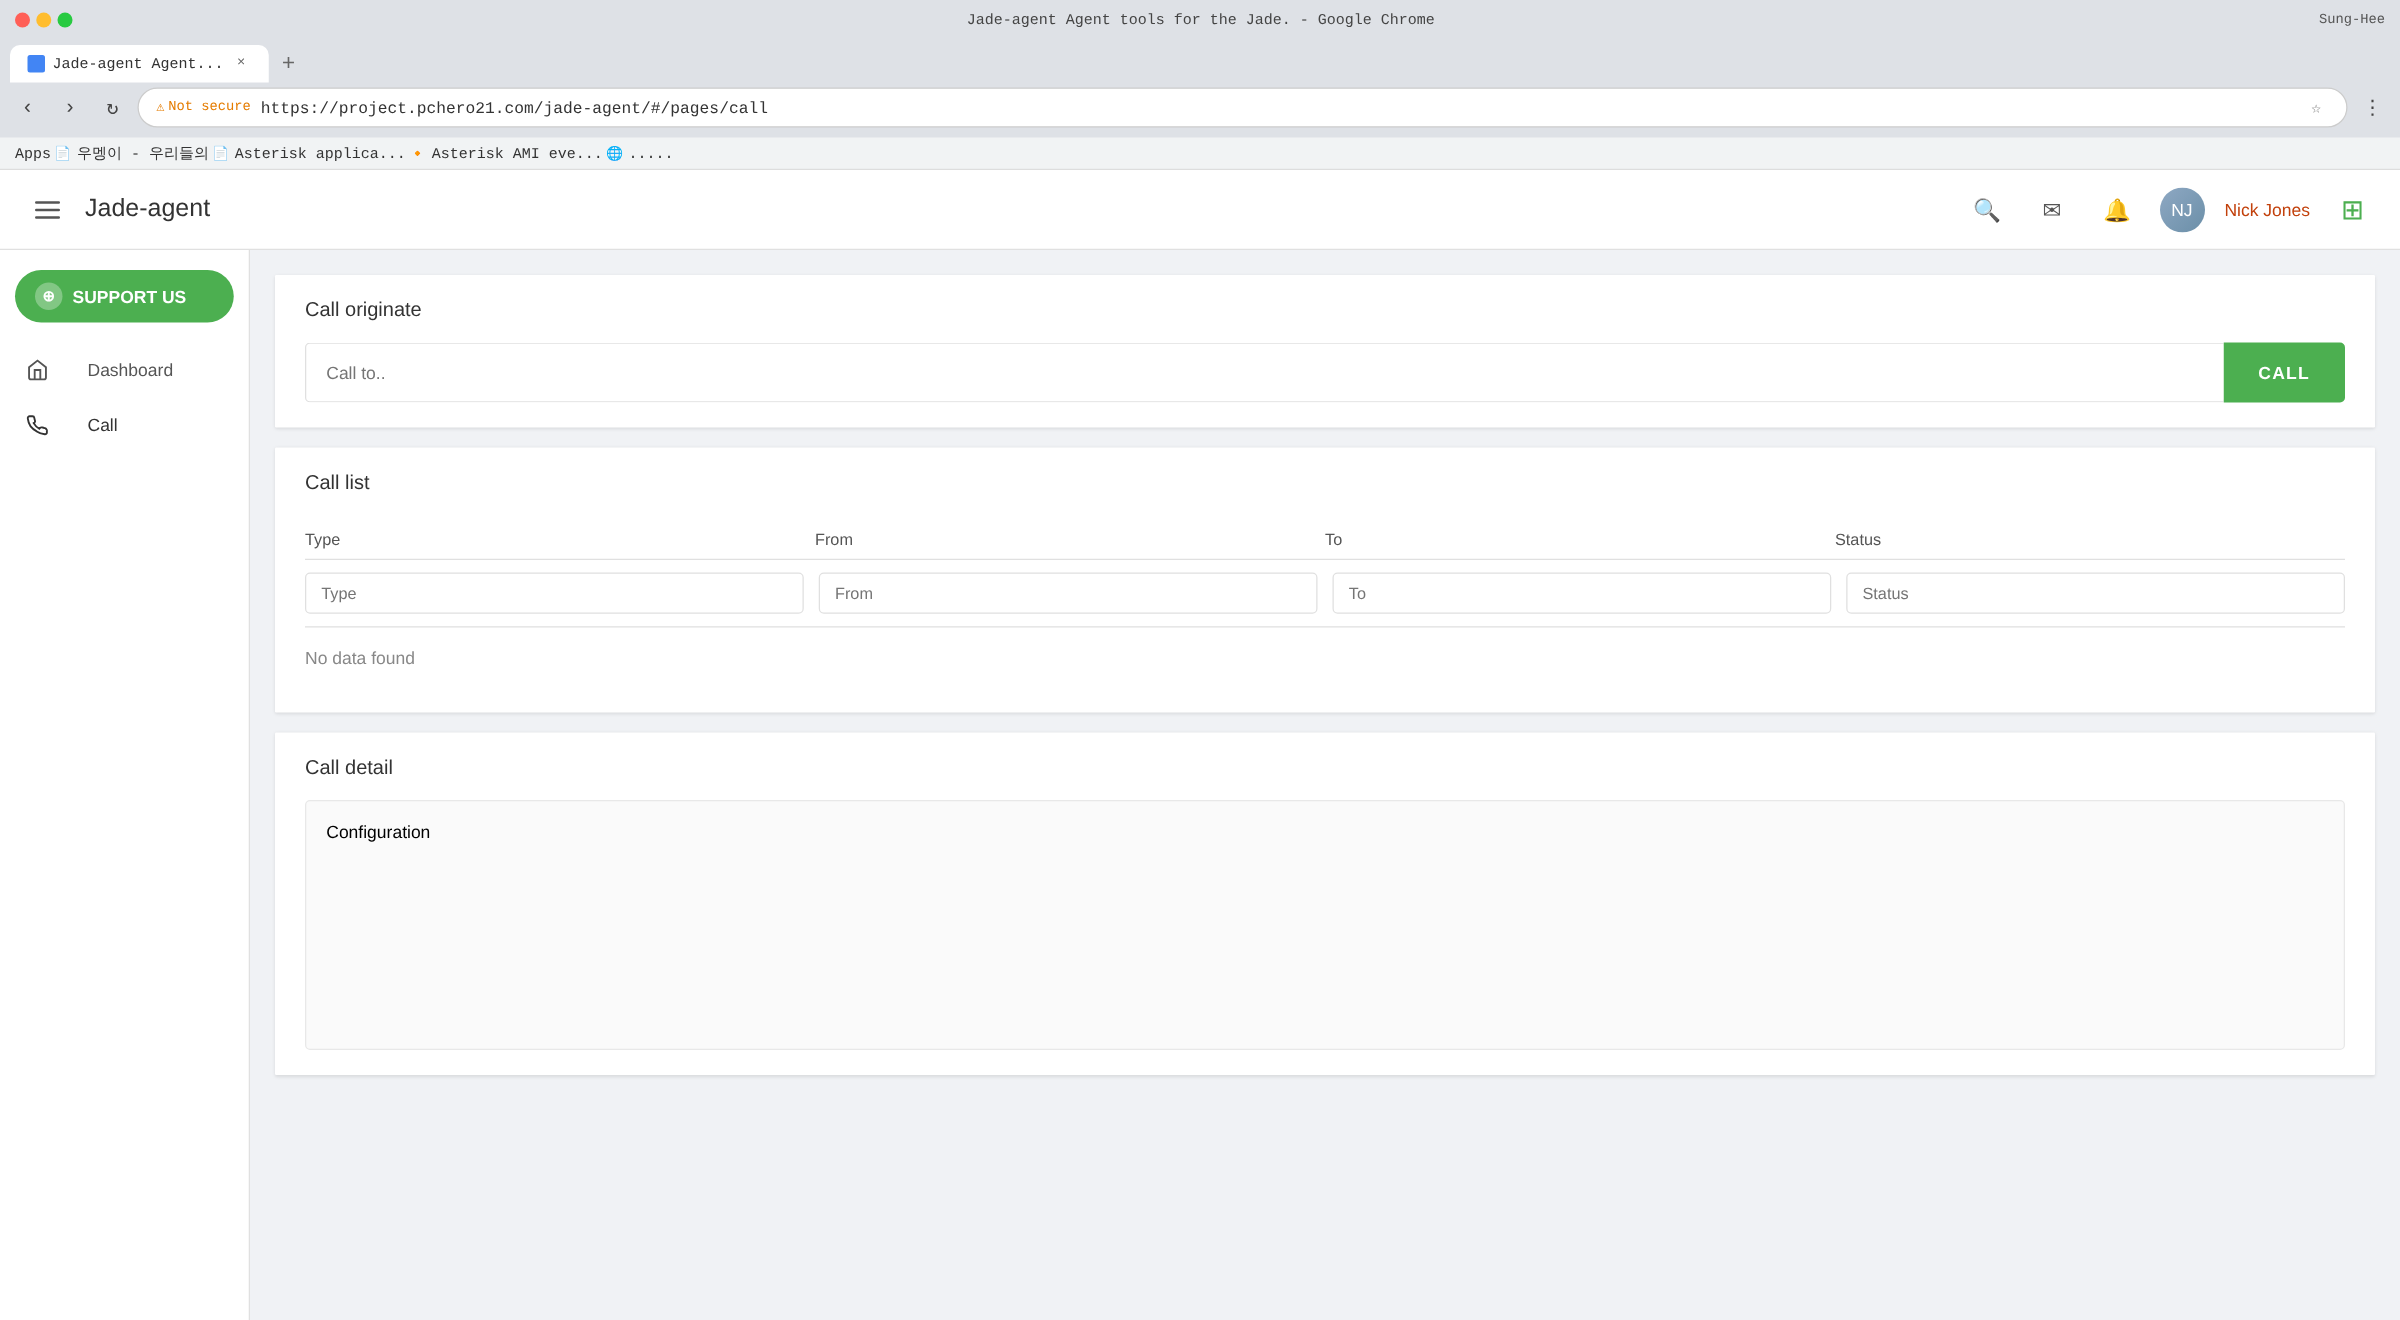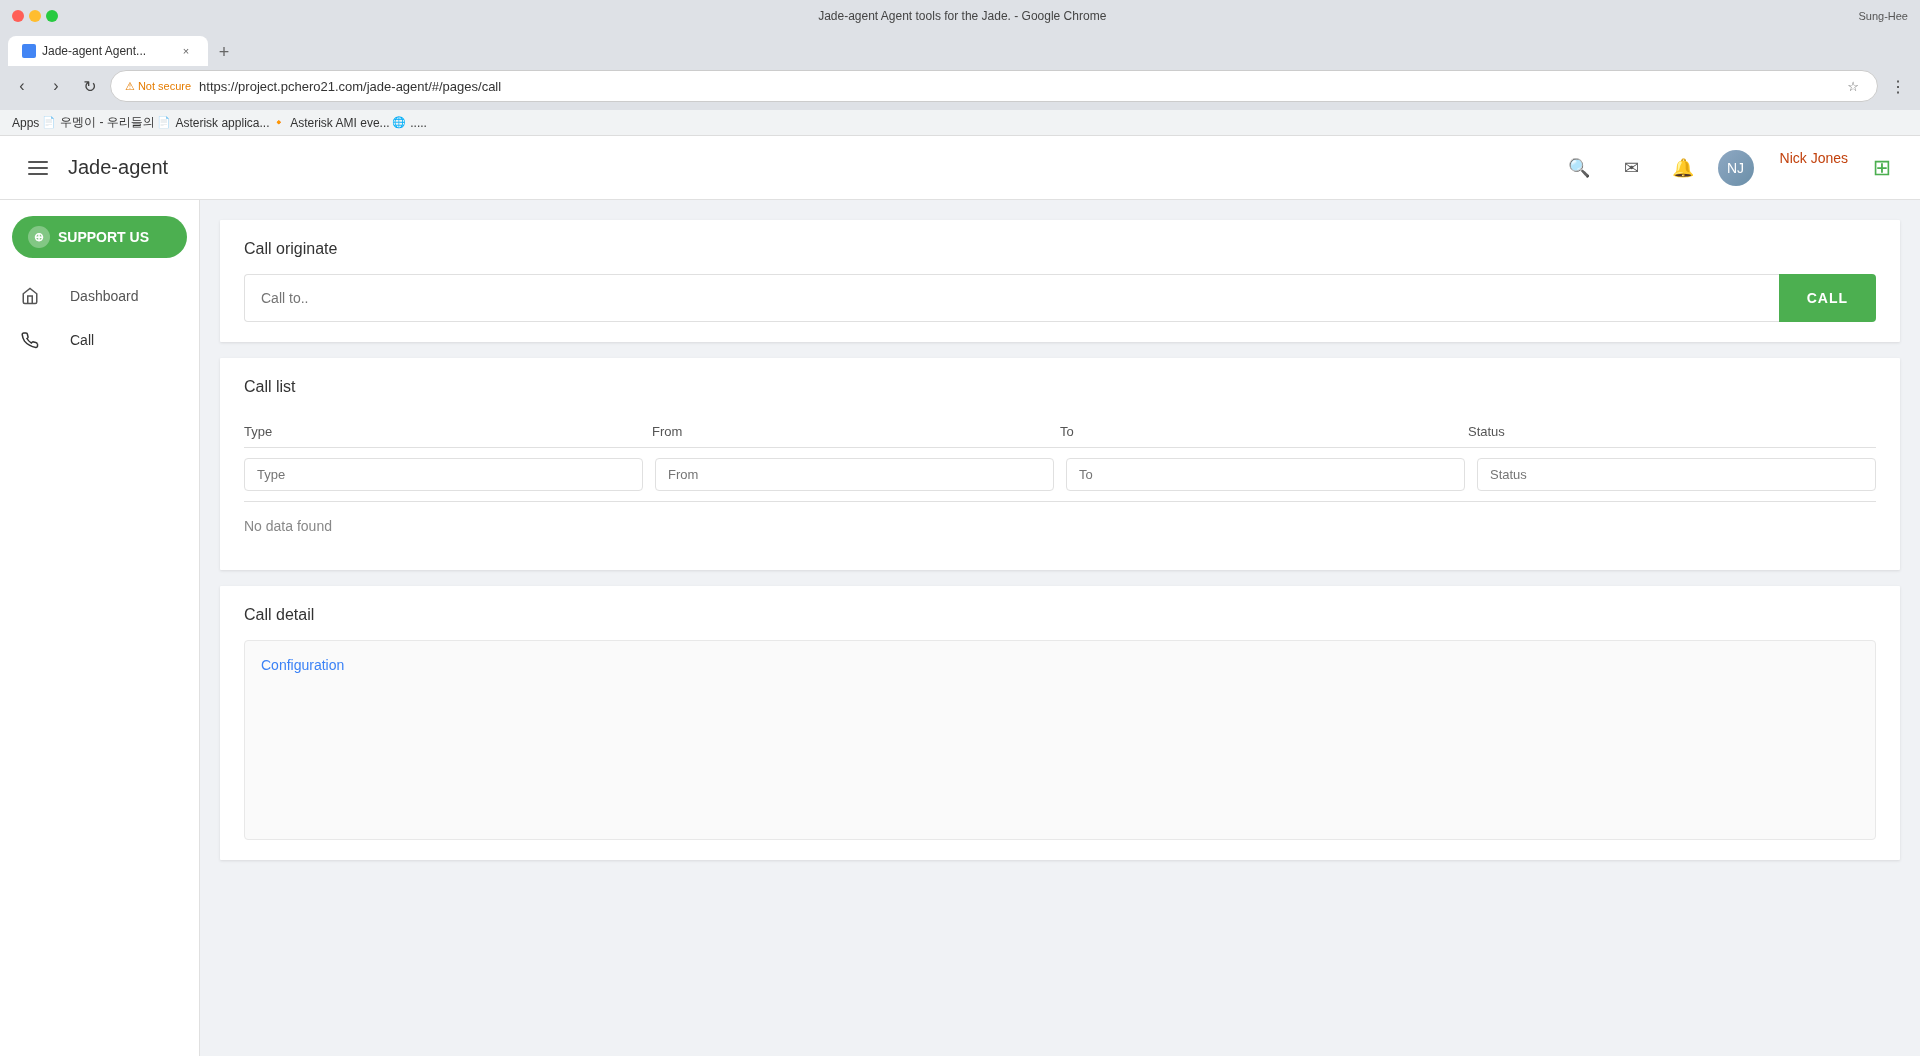--- a/index.html
+++ b/index.html
@@ -1,19 +1,19 @@
 <!DOCTYPE html>
 <html><head>
   <meta charset="utf-8">
   <style>
     * { box-sizing: border-box; margin: 0; padding: 0; }
     body { font-family: 'Segoe UI', Arial, sans-serif; background: #f0f2f5; font-size: 14px; color: #333; }
 
     
-    .browser-chrome { background: #dee1e6; width: 100%; }
+    .browser-chrome { background: #dee1e6; width: 100%; font-family: Liberation Mono, monospace; }
     .browser-titlebar { background: #dee1e6; padding: 6px 12px; display: flex; align-items: center; gap: 8px; height: 32px; }
     .browser-dots { display: flex; gap: 5px; }
     .browser-dot { width: 12px; height: 12px; border-radius: 50%; }
     .dot-red { background: #ff5f57; }
     .dot-yellow { background: #ffbd2e; }
     .dot-green { background: #28ca41; }
     .browser-title { font-size: 12px; color: #444; margin-left: 8px; flex: 1; text-align: center; }
     .browser-profile { font-size: 11px; color: #555; margin-left: auto; }
 
     .browser-tabs { background: #dee1e6; padding: 4px 8px 0; display: flex; align-items: flex-end; gap: 2px; }
@@ -37,21 +37,21 @@
     
     .app-wrapper { display: flex; flex-direction: column; height: calc(1056px - 108px); }
     
     
     .app-topbar { background: #fff; border-bottom: 1px solid #e0e0e0; display: flex; align-items: center; padding: 12px 20px; height: 64px; flex-shrink: 0; }
     .hamburger-btn { width: 36px; height: 36px; display: flex; flex-direction: column; align-items: center; justify-content: center; gap: 4px; cursor: pointer; }
     .hamburger-line { width: 20px; height: 2px; background: #555; border-radius: 1px; }
     .app-logo { font-size: 20px; font-weight: 500; color: #333; margin-left: 12px; flex: 1; }
     .topbar-actions { display: flex; align-items: center; gap: 16px; }
     .topbar-icon-btn { width: 36px; height: 36px; display: flex; align-items: center; justify-content: center; border-radius: 50%; cursor: pointer; color: #555; font-size: 18px; }
-    .user-info { display: flex; gap: 26px; }
+    .user-info { display: flex; align-items: center; gap: 16px; }
     .user-avatar { width: 36px; height: 36px; border-radius: 50%; background: #ccc; overflow: hidden; }
     .user-avatar-img { width: 100%; height: 100%; background: linear-gradient(135deg, #8ea8c3, #6b8fa8); display: flex; align-items: center; justify-content: center; font-size: 14px; color: white; }
     .user-name { font-size: 14px; color: #c2410c; }
     .grid-icon { color: #4caf50; font-size: 22px; cursor: pointer; }
 
     
     .main-layout { display: flex; flex: 1; overflow: hidden; }
     
     
     .sidebar { width: 200px; background: #fff; border-right: 1px solid #e0e0e0; padding: 16px 0; flex-shrink: 0; }
@@ -80,21 +80,21 @@
     .col-from { width: 25%; }
     .col-to { width: 25%; }
     .col-status { width: 25%; }
 
     .table-filter-row { display: flex; padding: 10px 0; border-bottom: 1px solid #e0e0e0; gap: 12px; }
     .filter-input { flex: 1; border: 1px solid #e0e0e0; border-radius: 4px; padding: 8px 12px; font-size: 13px; color: #999; outline: none; }
 
     .no-data { padding: 16px 0; color: #888; font-size: 14px; }
 
     
-    .config-area { border: 1px solid #e8e8e8; border-radius: 4px; padding: 16px; min-height: 200px; color: #3b82f6; font-size: 14px; background: #fafafa; }
+    .config-area { border: 1px solid #e8e8e8; border-radius: 4px; padding: 16px; min-height: 200px; color: #000000; font-size: 14px; background: #fafafa; }
 
     
     .content::-webkit-scrollbar { width: 6px; }
     .content::-webkit-scrollbar-track { background: #f0f2f5; }
     .content::-webkit-scrollbar-thumb { background: #ccc; border-radius: 3px; }
   </style>
 </head>
 <body>
 
 <div class="browser-chrome">

